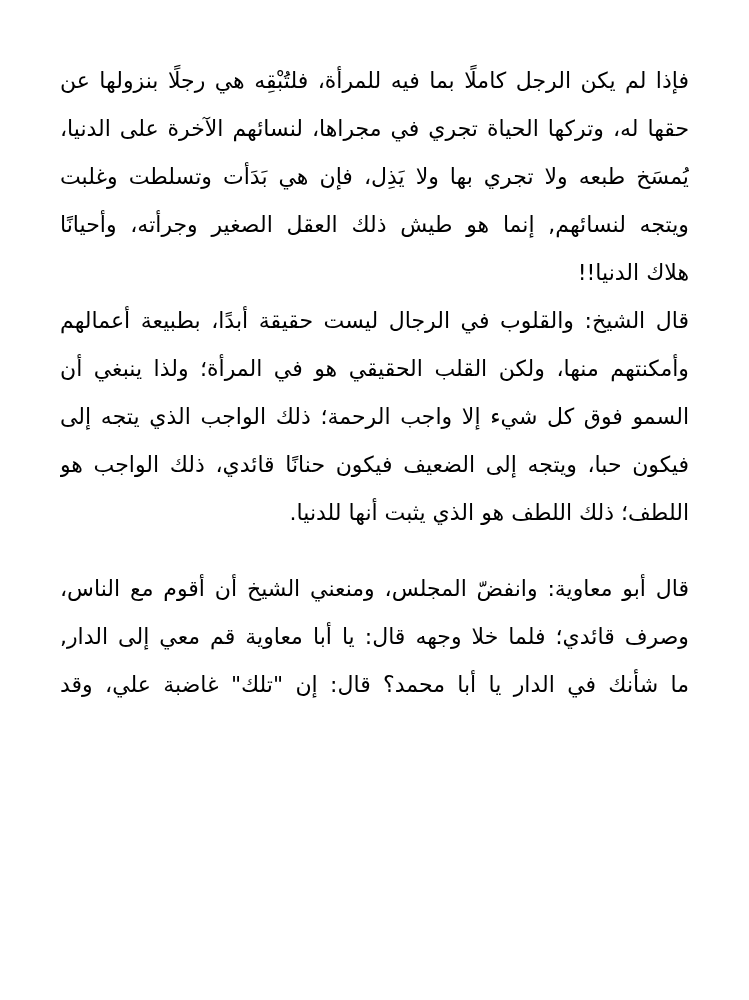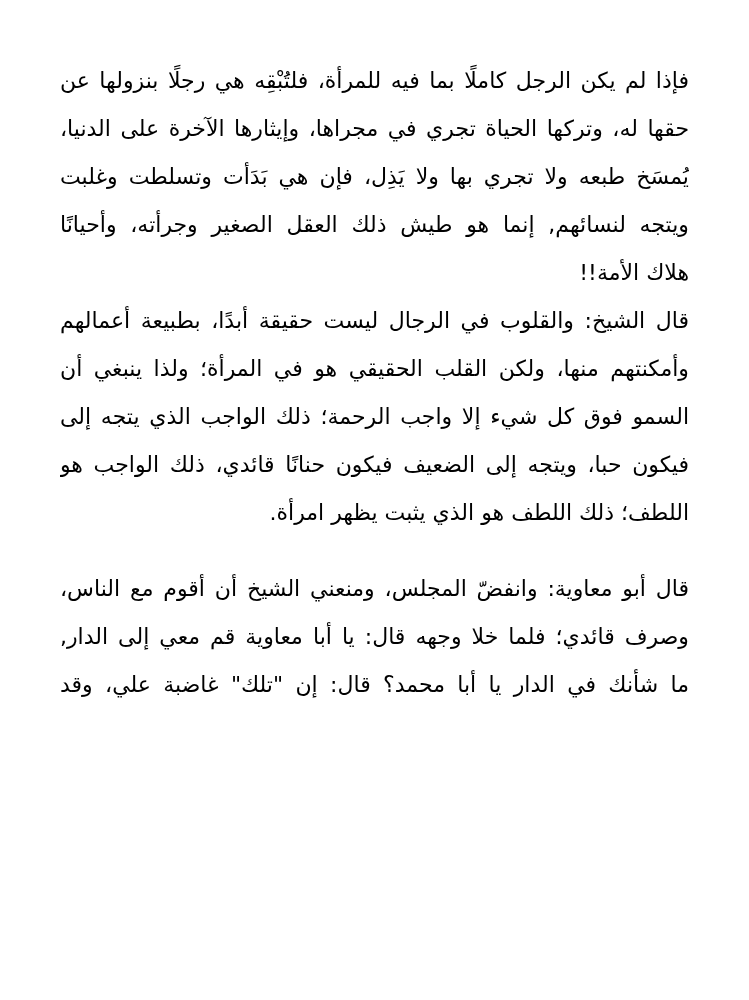--- a/index.html
+++ b/index.html
@@ -44,31 +44,31 @@
     height: 28px;
   }
 </style>
 </head>
 <body>
 
 <div class="page" dir="rtl">
   <div class="text-block">
       <div class="paragraph">
         <div class="line">فإذا لم يكن الرجل كاملًا بما فيه للمرأة، فلتُبْقِه هي رجلًا بنزولها عن بعض</div>
-        <div class="line">حقها له، وتركها الحياة تجري في مجراها، وإيثارها الآخرة على الدنيا،</div>
+        <div class="line">حقها له، وتركها الحياة تجري في مجراها، لنسائهم الآخرة على الدنيا،</div>
         <div class="line">يُمسَخ طبعه ولا تجري بها ولا يَذِل، فإن هي بَدَأت وتسلطت وغلبت</div>
         <div class="line">ويتجه لنسائهم, إنما هو طيش ذلك العقل الصغير وجرأته، وأحيانًا</div>
-        <div class="line para-last">هلاك الأمة!!</div>
+        <div class="line para-last">هلاك الدنيا!!</div>
       </div>
       <div class="paragraph">
         <div class="line">قال الشيخ: والقلوب في الرجال ليست حقيقة أبدًا، بطبيعة أعمالهم في الحياة</div>
         <div class="line">وأمكنتهم منها، ولكن القلب الحقيقي هو في المرأة؛ ولذا ينبغي أن يكون فيه</div>
         <div class="line">السمو فوق كل شيء إلا واجب الرحمة؛ ذلك الواجب الذي يتجه إلى القوي</div>
         <div class="line">فيكون حبا، ويتجه إلى الضعيف فيكون حنانًا قائدي، ذلك الواجب هو</div>
-        <div class="line para-last">اللطف؛ ذلك اللطف هو الذي يثبت يظهر امرأة.</div>
+        <div class="line para-last">اللطف؛ ذلك اللطف هو الذي يثبت أنها للدنيا.</div>
       </div>
       <div class="spacer"></div>
       <div class="paragraph">
         <div class="line">قال أبو معاوية: وانفضّ المجلس، ومنعني الشيخ أن أقوم مع الناس،</div>
         <div class="line">وصرف قائدي؛ فلما خلا وجهه قال: يا أبا معاوية قم معي إلى الدار, قلت:</div>
         <div class="line">ما شأنك في الدار يا أبا محمد؟ قال: إن "تلك" غاضبة علي، وقد ضاقت</div>
       </div>
     </div>
 </div>
 

